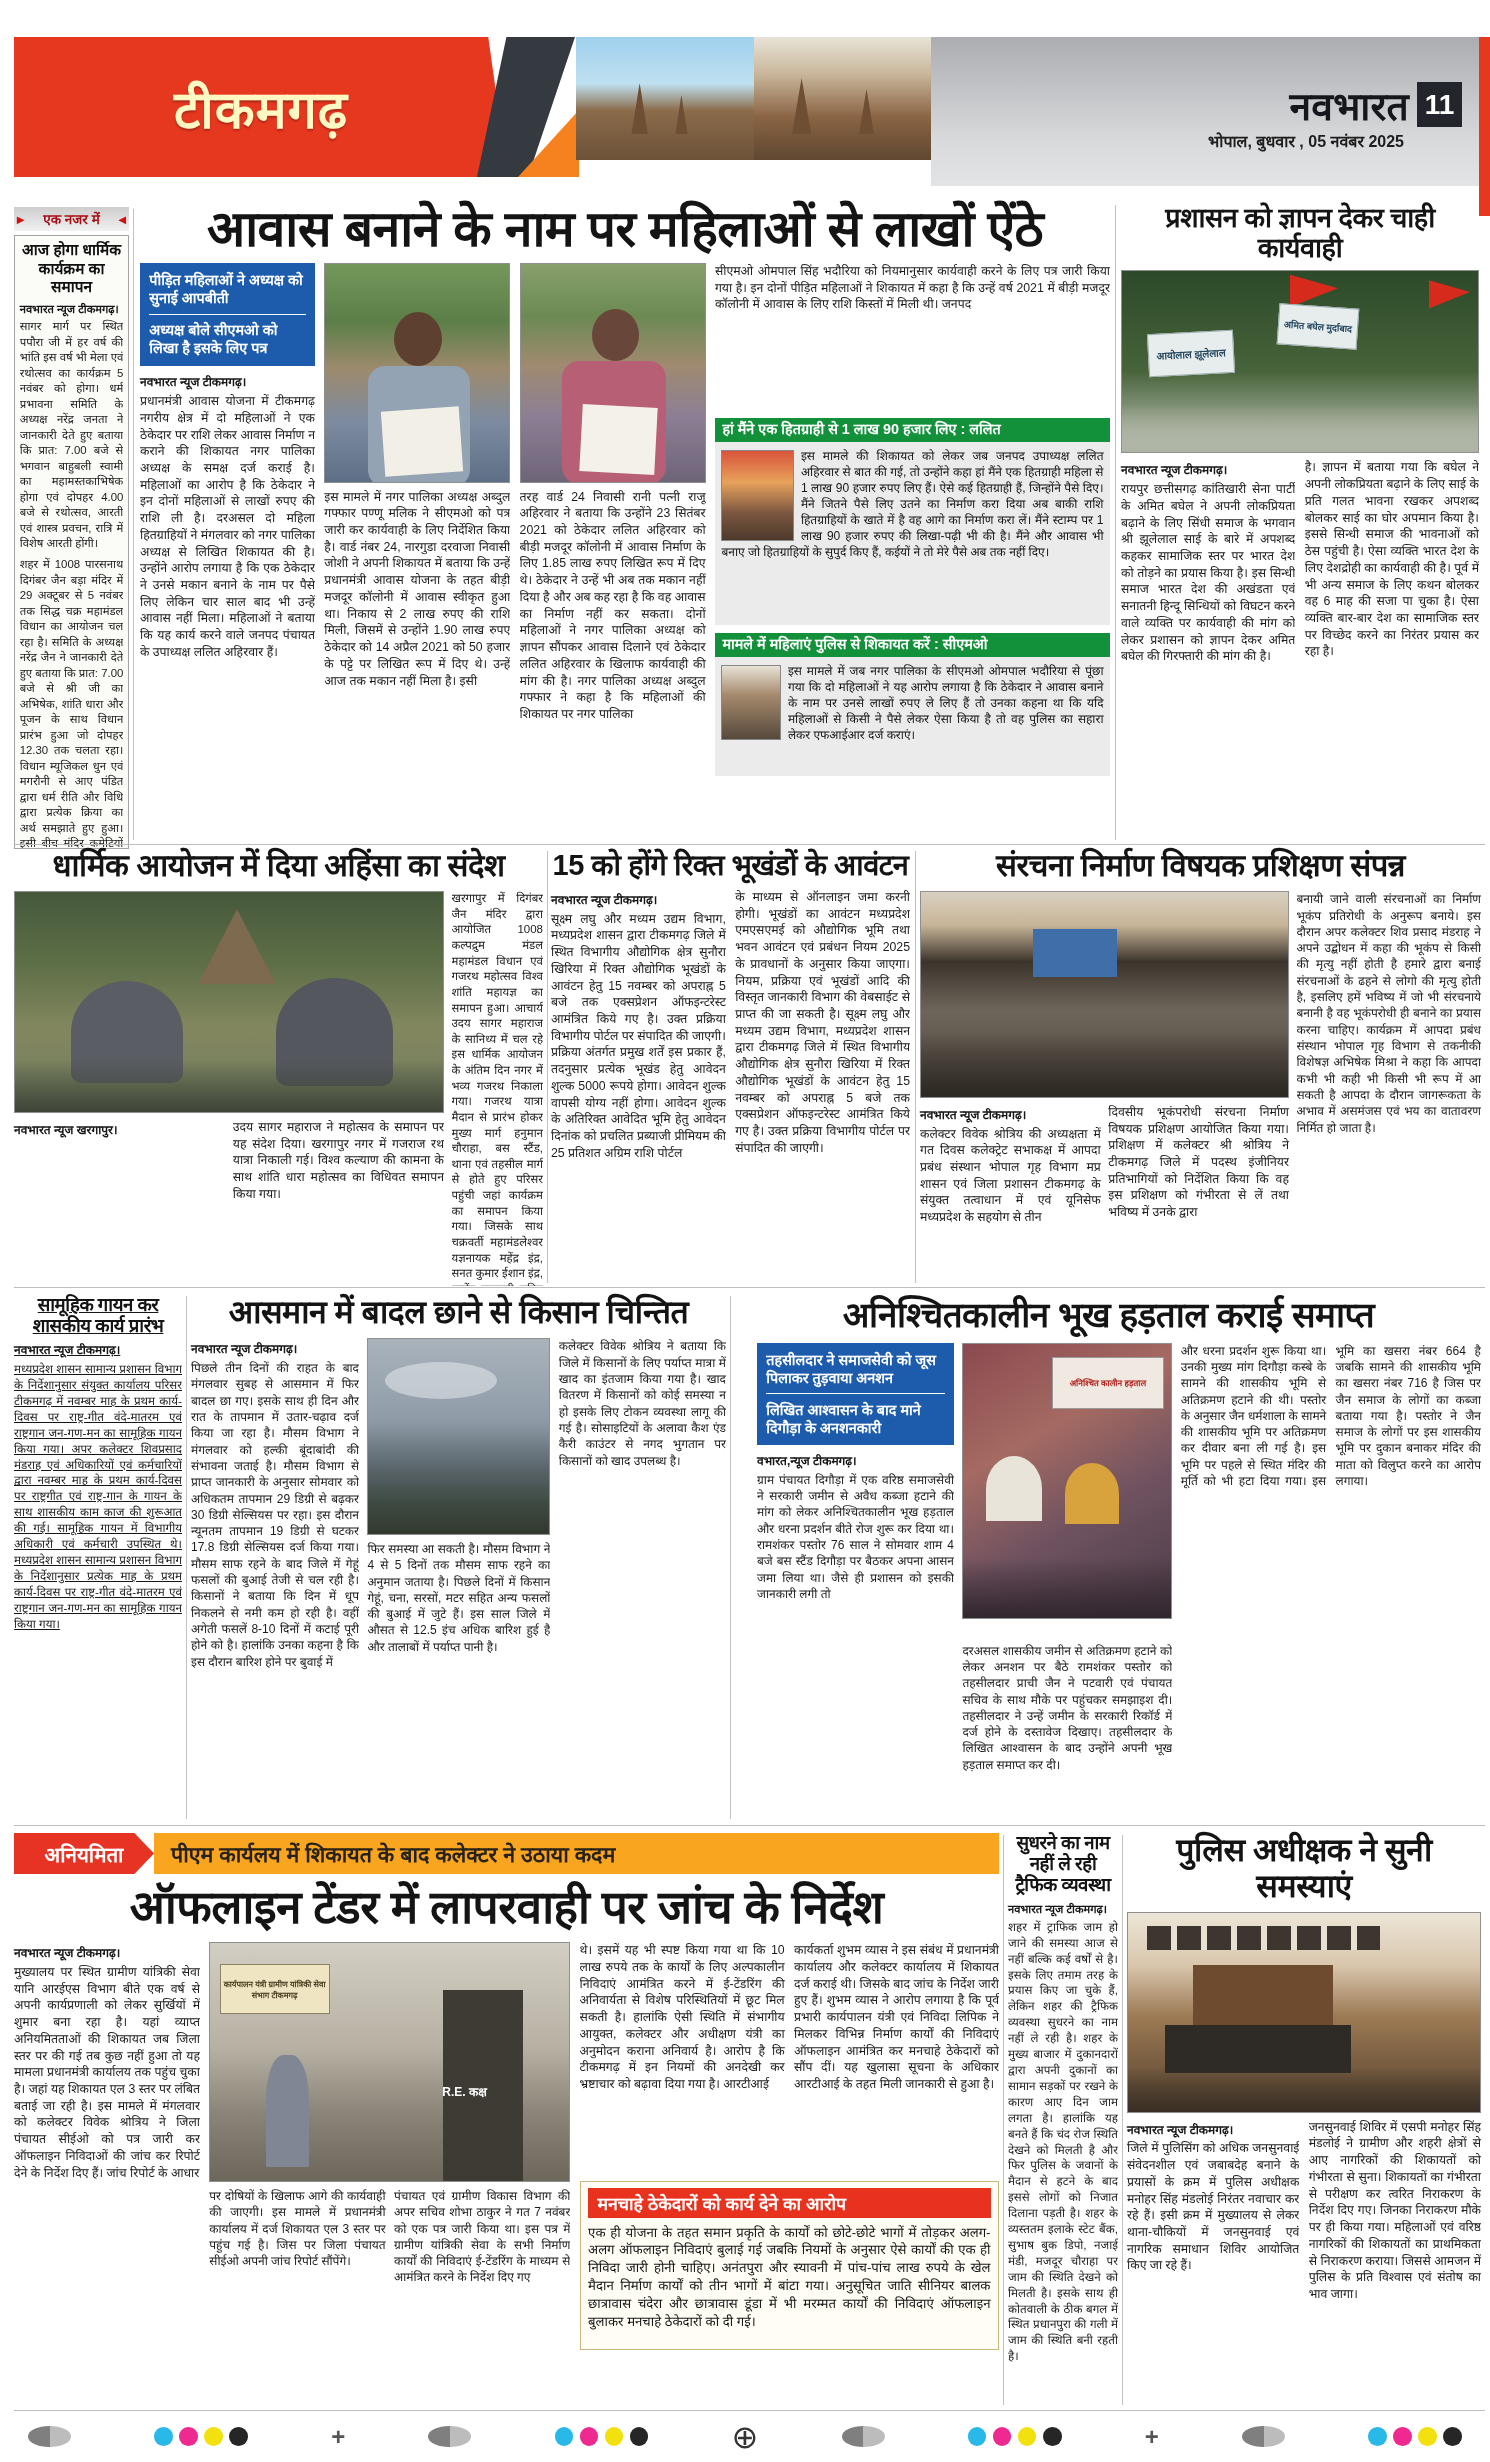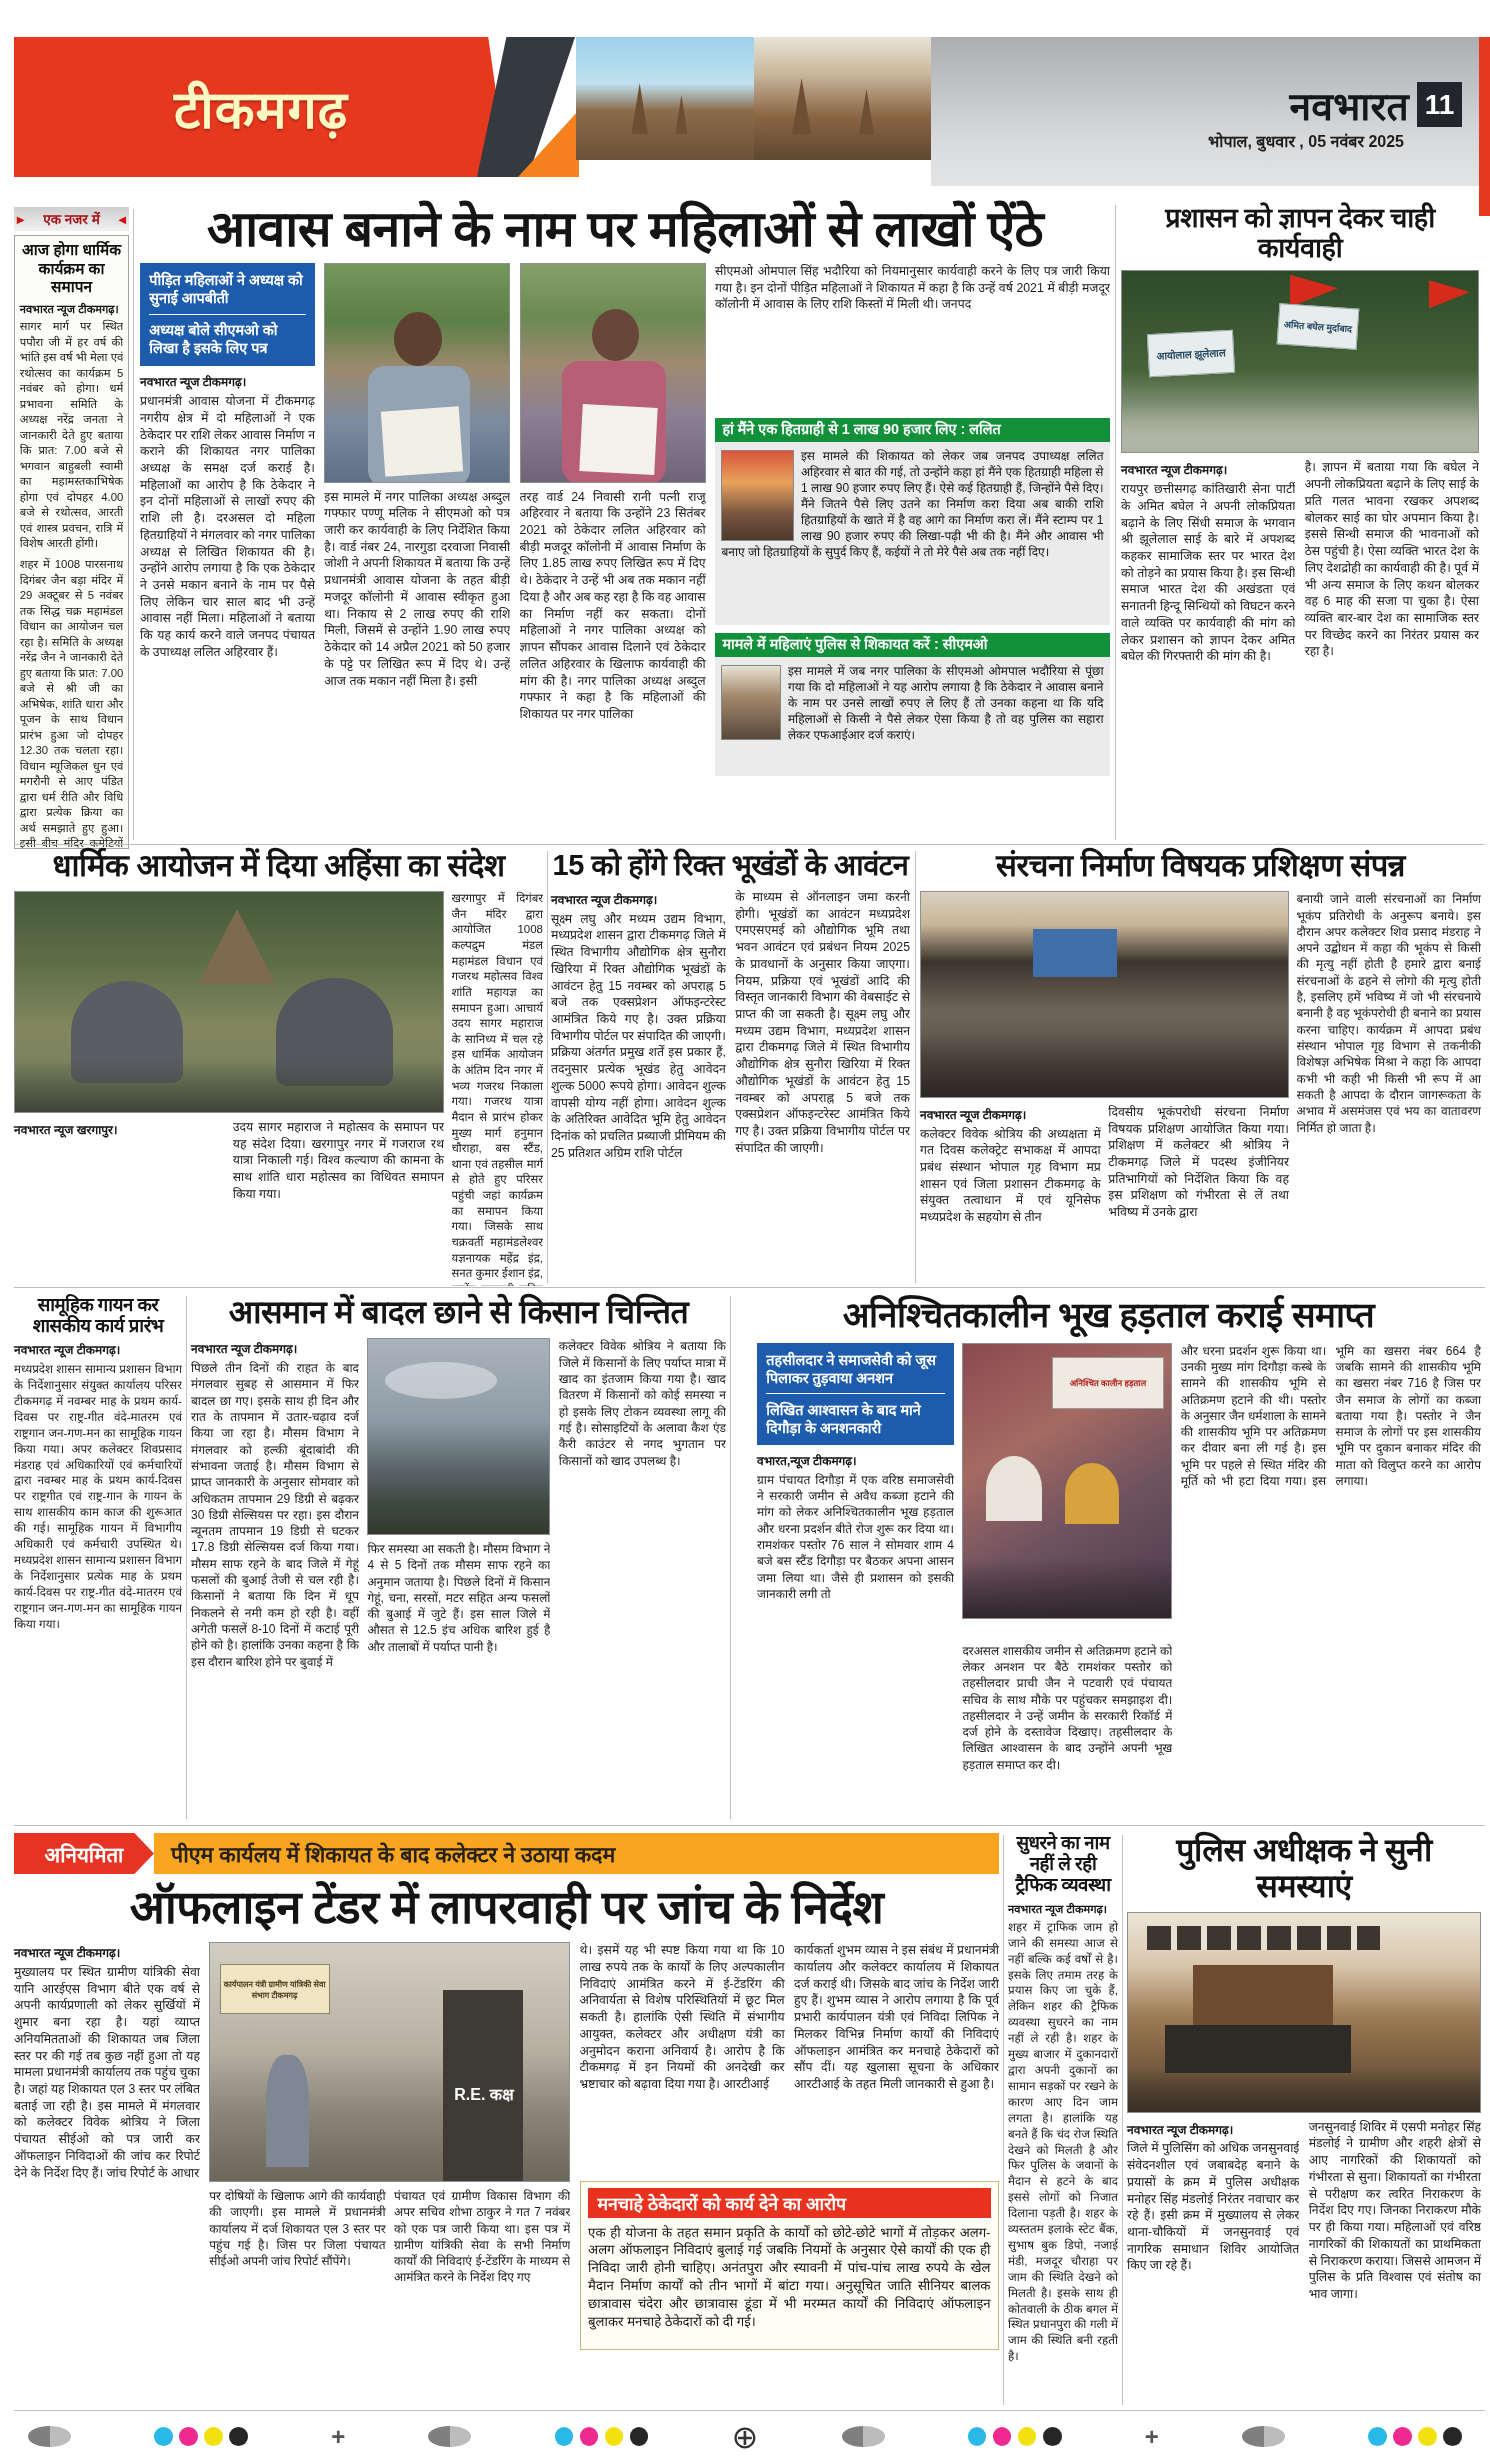--- a/index.html
+++ b/index.html
@@ -229,21 +229,21 @@
         </div>
       </div>
       <p class="t" style="flex:1;height:395px;font-size:12px;">बनायी जाने वाली संरचनाओं का निर्माण भूकंप प्रतिरोधी के अनुरूप बनाये। इस दौरान अपर कलेक्टर शिव प्रसाद मंडराह ने अपने उद्बोधन में कहा की भूकंप से किसी की मृत्यु नहीं होती है हमारे द्वारा बनाई संरचनाओं के ढहने से लोगो की मृत्यु होती है, इसलिए हमें भविष्य में जो भी संरचनाये बनानी है वह भूकंपरोधी ही बनाने का प्रयास करना चाहिए। कार्यक्रम में आपदा प्रबंध संस्थान भोपाल गृह विभाग से तकनीकी विशेषज्ञ अभिषेक मिश्रा ने कहा कि आपदा कभी भी कही भी किसी भी रूप में आ सकती है आपदा के दौरान जागरूकता के अभाव में असमंजस एवं भय का वातावरण निर्मित हो जाता है।</p>
     </div>
   </div>
 
   <div class="hline" style="left:14px;top:1287px;width:1471px;"></div>
   <div class="vline" style="left:547px;top:851px;height:432px;"></div>
   <div class="vline" style="left:915px;top:851px;height:432px;"></div>
 
-  <div class="abs" style="left:14px;top:1295px;width:168px;">
+  <div class="abs" style="left:14px;top:1295px;width:168px;text-decoration:underline;">
     <h3 class="hl" style="font-size:18.6px;">सामूहिक गायन कर शासकीय कार्य प्रारंभ</h3>
     <div class="byline" style="margin-top:4.7px;">नवभारत न्यूज टीकमगढ़।</div>
     <p class="t" style="height:454px;font-size:11.7px;">मध्यप्रदेश शासन सामान्य प्रशासन विभाग के निर्देशानुसार संयुक्त कार्यालय परिसर टीकमगढ़ में नवम्बर माह के प्रथम कार्य-दिवस पर राष्ट्र-गीत वंदे-मातरम एवं राष्ट्रगान जन-गण-मन का सामूहिक गायन किया गया। अपर कलेक्टर शिवप्रसाद मंडराह एवं अधिकारियों एवं कर्मचारियों द्वारा नवम्बर माह के प्रथम कार्य-दिवस पर राष्ट्रगीत एवं राष्ट्र-गान के गायन के साथ शासकीय काम काज की शुरूआत की गई। सामूहिक गायन में विभागीय अधिकारी एवं कर्मचारी उपस्थित थे। मध्यप्रदेश शासन सामान्य प्रशासन विभाग के निर्देशानुसार प्रत्येक माह के प्रथम कार्य-दिवस पर राष्ट्र-गीत वंदे-मातरम एवं राष्ट्रगान जन-गण-मन का सामूहिक गायन किया गया।</p>
   </div>
 
   <div class="abs" style="left:191px;top:1295px;width:535px;">
     <h2 class="hl" style="font-size:32px;">आसमान में बादल छाने से किसान चिन्तित</h2>
     <div style="display:flex;gap:8.4px;margin-top:7.5px;">
       <div style="width:168px;flex:none;">
         <div class="byline">नवभारत न्यूज टीकमगढ़।</div>
@@ -295,21 +295,21 @@
     <h1 class="hl" style="font-size:46px;margin-top:7.5px;">ऑफलाइन टेंडर में लापरवाही पर जांच के निर्देश</h1>
     <div style="display:flex;gap:9.3px;margin-top:9.3px;">
       <div style="width:186px;flex:none;">
         <div class="byline">नवभारत न्यूज टीकमगढ़।</div>
         <p class="t" style="height:384px;">मुख्यालय पर स्थित ग्रामीण यांत्रिकी सेवा यानि आरईएस विभाग बीते एक वर्ष से अपनी कार्यप्रणाली को लेकर सुर्खियों में शुमार बना रहा है। यहां व्याप्त अनियमितताओं की शिकायत जब जिला स्तर पर की गई तब कुछ नहीं हुआ तो यह मामला प्रधानमंत्री कार्यालय तक पहुंच चुका है। जहां यह शिकायत एल 3 स्तर पर लंबित बताई जा रही है। इस मामले में मंगलवार को कलेक्टर विवेक श्रोत्रिय ने जिला पंचायत सीईओ को पत्र जारी कर ऑफलाइन निविदाओं की जांच कर रिपोर्ट देने के निर्देश दिए हैं। जांच रिपोर्ट के आधार</p>
       </div>
       <div style="width:361px;flex:none;">
         <div class="photo" style="height:240px;background:linear-gradient(180deg,#d3cec3 0%,#b7b1a4 44%,#8a8478 72%,#6c665b 100%);">
           <span class="abs" style="left:9.3px;top:20.5px;width:110px;height:50px;background:#efe5c2;border:0.9px solid #8d8468;color:#4a3f22;font-size:8px;font-weight:bold;display:flex;align-items:center;justify-content:center;text-align:center;padding:2.8px;">कार्यपालन यंत्री ग्रामीण यांत्रिकी सेवा संभाग टीकमगढ़</span>
           <i class="abs" style="left:233px;top:47px;width:80px;height:194px;background:#3e3a34;"></i>
-          <span class="tinylabel" style="left:244px;top:140px;font-size:16px;text-align:right;">R.E. कक्ष</span>
+          <span class="tinylabel" style="left:232px;top:140px;font-size:12px;text-align:right;">R.E. कक्ष</span>
           <i class="abs" style="left:56px;top:112px;width:43px;height:112px;border-radius:40% 40% 0 0;background:#7e8793;"></i>
         </div>
         <div style="display:flex;gap:8.4px;margin-top:5.6px;">
           <p class="t" style="flex:1;height:147px;font-size:12px;">पर दोषियों के खिलाफ आगे की कार्यवाही की जाएगी। इस मामले में प्रधानमंत्री कार्यालय में दर्ज शिकायत एल 3 स्तर पर पहुंच गई है। जिस पर जिला पंचायत सीईओ अपनी जांच रिपोर्ट सौंपेंगे।</p>
           <p class="t" style="flex:1;height:147px;font-size:12px;">पंचायत एवं ग्रामीण विकास विभाग की अपर सचिव शोभा ठाकुर ने गत 7 नवंबर को एक पत्र जारी किया था। इस पत्र में ग्रामीण यांत्रिकी सेवा के सभी निर्माण कार्यों की निविदाएं ई-टेंडरिंग के माध्यम से आमंत्रित करने के निर्देश दिए गए</p>
         </div>
       </div>
       <div style="flex:1;">
         <div style="display:flex;gap:9.3px;">
           <p class="t" style="flex:1;height:231px;">थे। इसमें यह भी स्पष्ट किया गया था कि 10 लाख रुपये तक के कार्यों के लिए अल्पकालीन निविदाएं आमंत्रित करने में ई-टेंडरिंग की अनिवार्यता से विशेष परिस्थितियों में छूट मिल सकती है। हालांकि ऐसी स्थिति में संभागीय आयुक्त, कलेक्टर और अधीक्षण यंत्री का अनुमोदन कराना अनिवार्य है। आरोप है कि टीकमगढ़ में इन नियमों की अनदेखी कर भ्रष्टाचार को बढ़ावा दिया गया है। आरटीआई</p>

